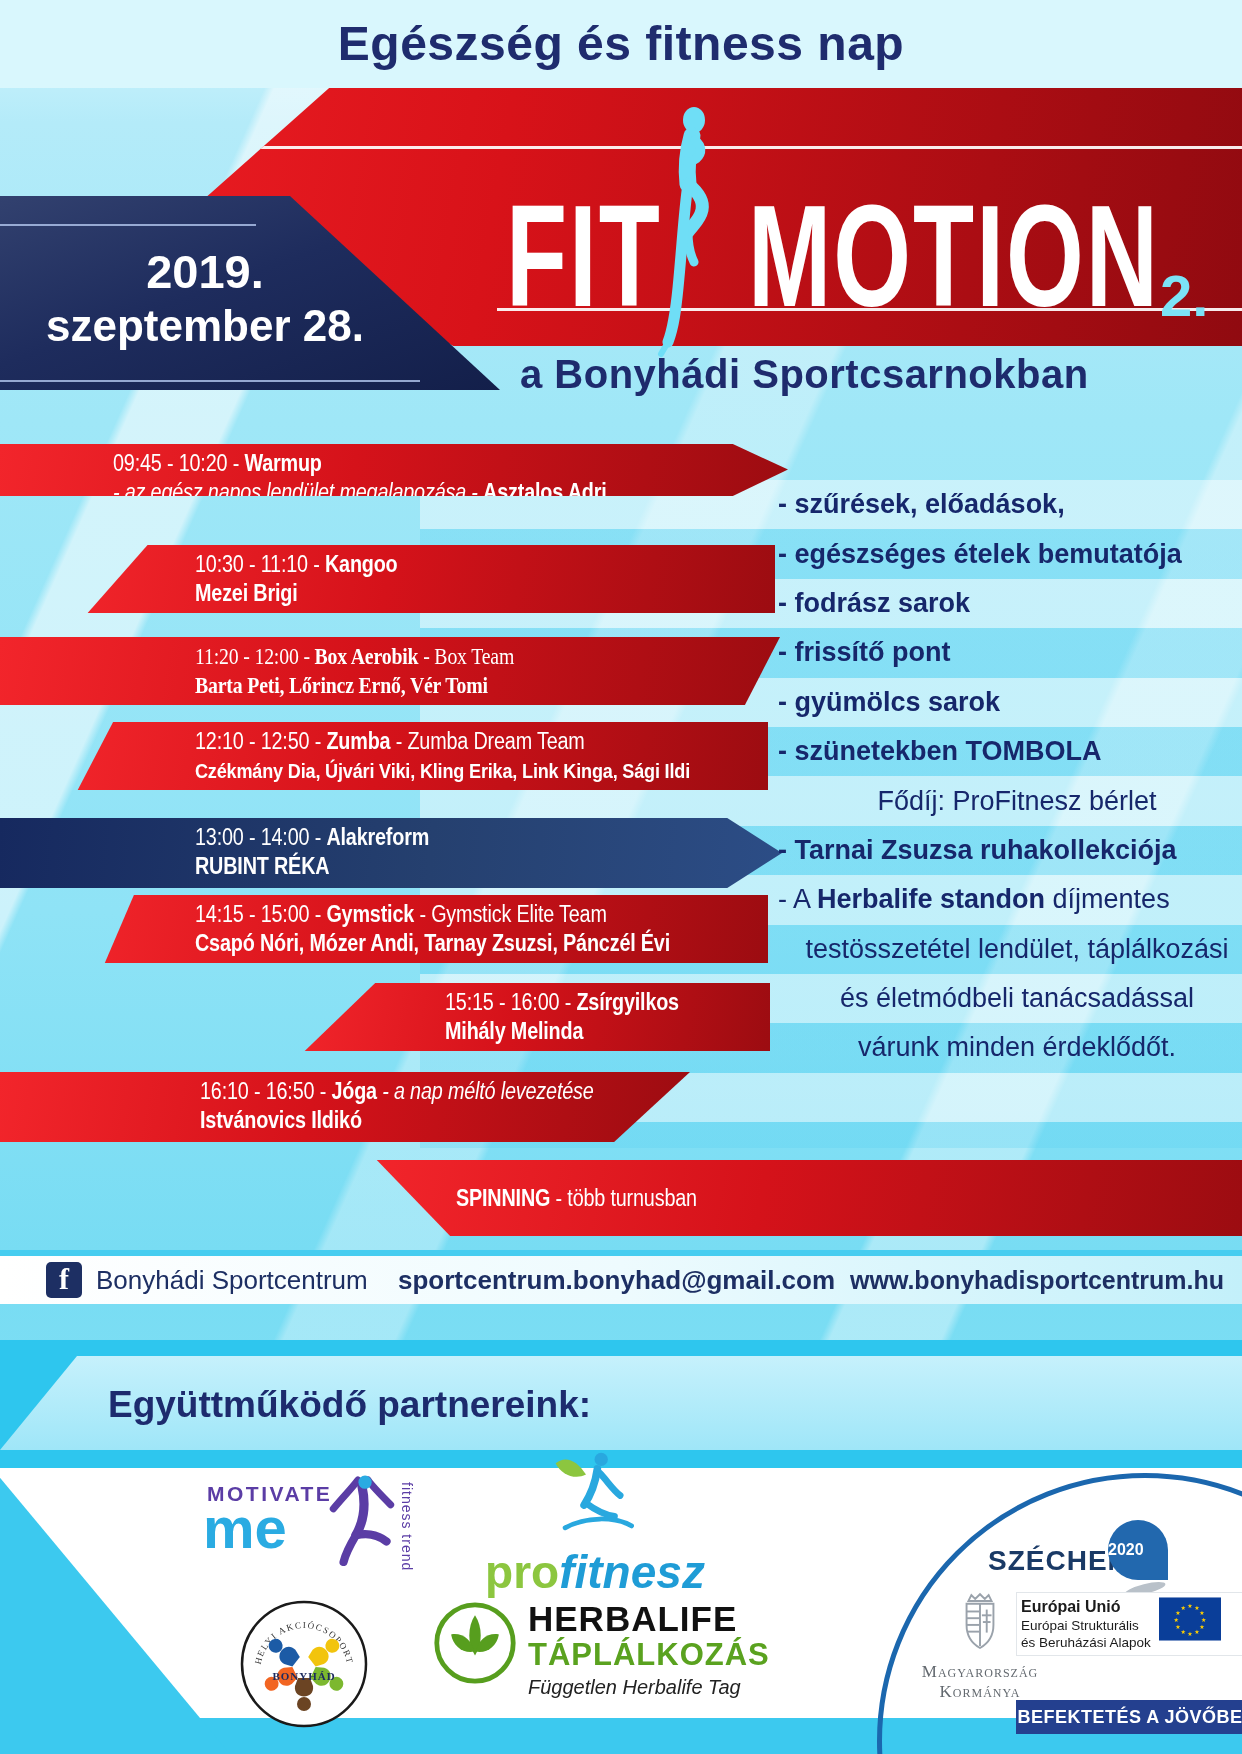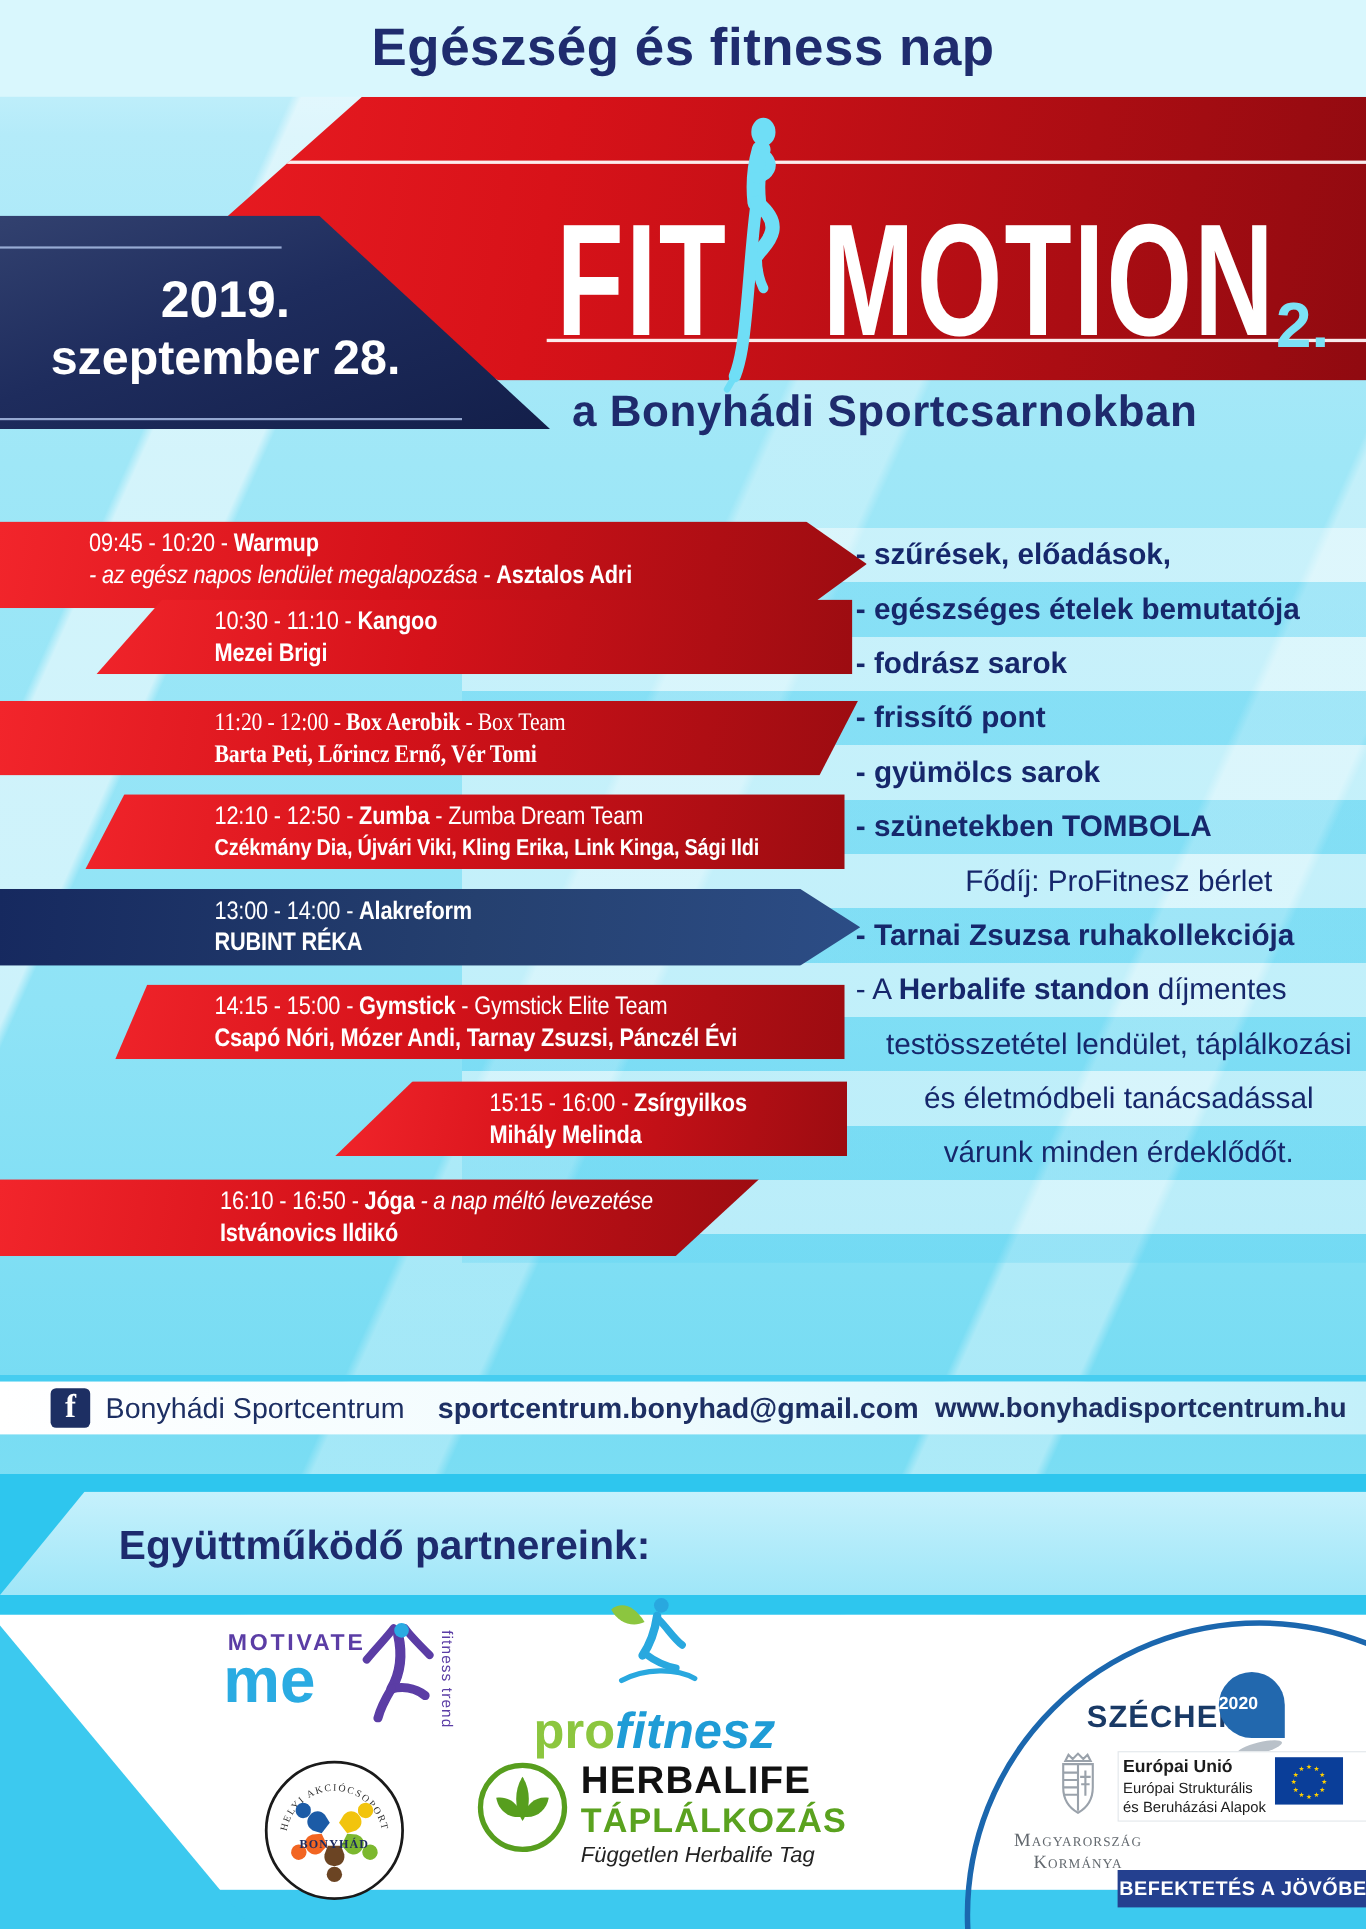--- a/index.html
+++ b/index.html
@@ -48,22 +48,22 @@
   .date-text .d2{font-size:44px;line-height:52px;}
   .venue{position:absolute;left:520px;top:352px;font-size:40px;font-weight:800;color:#1e2b6d;letter-spacing:.5px;}
 
   
   .band{position:absolute;color:#fff;font-size:23px;line-height:29px;padding-top:5px;letter-spacing:-.2px;}
   .band .bi{transform:scaleX(.86);transform-origin:0 0;white-space:nowrap;}
   .band span{white-space:pre;}
   .band .b{font-weight:800;}
   .band .i{font-style:italic;}
   .red{background:linear-gradient(100deg,#f2252b 0%,#d5121a 45%,#9c0c11 100%);}
-  .navy{background:linear-gradient(95deg,#16295f 0%,#25406f 55%,#2c4d86 100%);}
-  .r1{left:0;top:474px;width:788px;height:79px;clip-path:polygon(0 0,93% 0,100% 49%,93% 100%,0 100%);padding-left:81px;}
+  .navy{background:linear-gradient(95deg,#16295f 0%,#25406f 55%,#2c4d86 100%);margin-top:10px;}
+  .r1{left:0;top:444px;width:788px;height:52px;clip-path:polygon(0 0,93% 0,100% 49%,93% 100%,0 100%);padding-left:113px;}
   .r2{left:70px;top:545px;width:705px;height:68px;clip-path:polygon(11% 0,100% 0,100% 100%,2.5% 100%);padding-left:125px;}
   .r3{left:0;top:637px;width:780px;height:68px;clip-path:polygon(0 0,100% 0,95.5% 100%,0 100%);padding-left:195px;font-family:Liberation Serif, serif;}
   .r4{left:60px;top:722px;width:708px;height:68px;clip-path:polygon(7.5% 0,100% 0,100% 100%,2.5% 100%);padding-left:135px;}
   .r5{left:0;top:808px;width:782px;height:70px;clip-path:polygon(0 0,93% 0,100% 50%,93% 100%,0 100%);padding-left:195px;}
   .r6{left:75px;top:895px;width:693px;height:68px;clip-path:polygon(8.5% 0,100% 0,100% 100%,4.3% 100%);padding-left:120px;}
   .r7{left:300px;top:983px;width:470px;height:68px;clip-path:polygon(16% 0,100% 0,100% 100%,1% 100%);padding-left:145px;}
   .r8{left:0;top:1072px;width:690px;height:70px;clip-path:polygon(0 0,100% 0,89% 100%,0 100%);padding-left:200px;}
   .r9{left:368px;top:1160px;width:874px;height:76px;clip-path:polygon(1% 0,100% 0,100% 100%,9.4% 100%);
       padding:0 0 0 88px;display:flex;align-items:center;}
   .small{font-size:21px;}
@@ -225,20 +225,25 @@
   </div>
     </div>
 
   <div class="band red r8">
       <div class="bi">
     <div><span>16:10 - 16:50 - </span><span class="b">Jóga</span><span class="i"> - a nap méltó levezetése</span></div>
     <div><span class="b">Istvánovics Ildikó</span></div>
   </div>
     </div>
 
+  <div class="band red r9">
+      <div class="bi">
+    <span class="b">SPINNING</span><span> - több turnusban</span>
+  </div>
+    </div>
 
   <div class="hl-col">
     <div class="hl">
         <span class="s">- szűrések, előadások,</span>
       </div>
     <div class="hl">
         <span class="s">- egészséges ételek bemutatója</span>
       </div>
     <div class="hl">
         <span class="s">- fodrász sarok</span>

